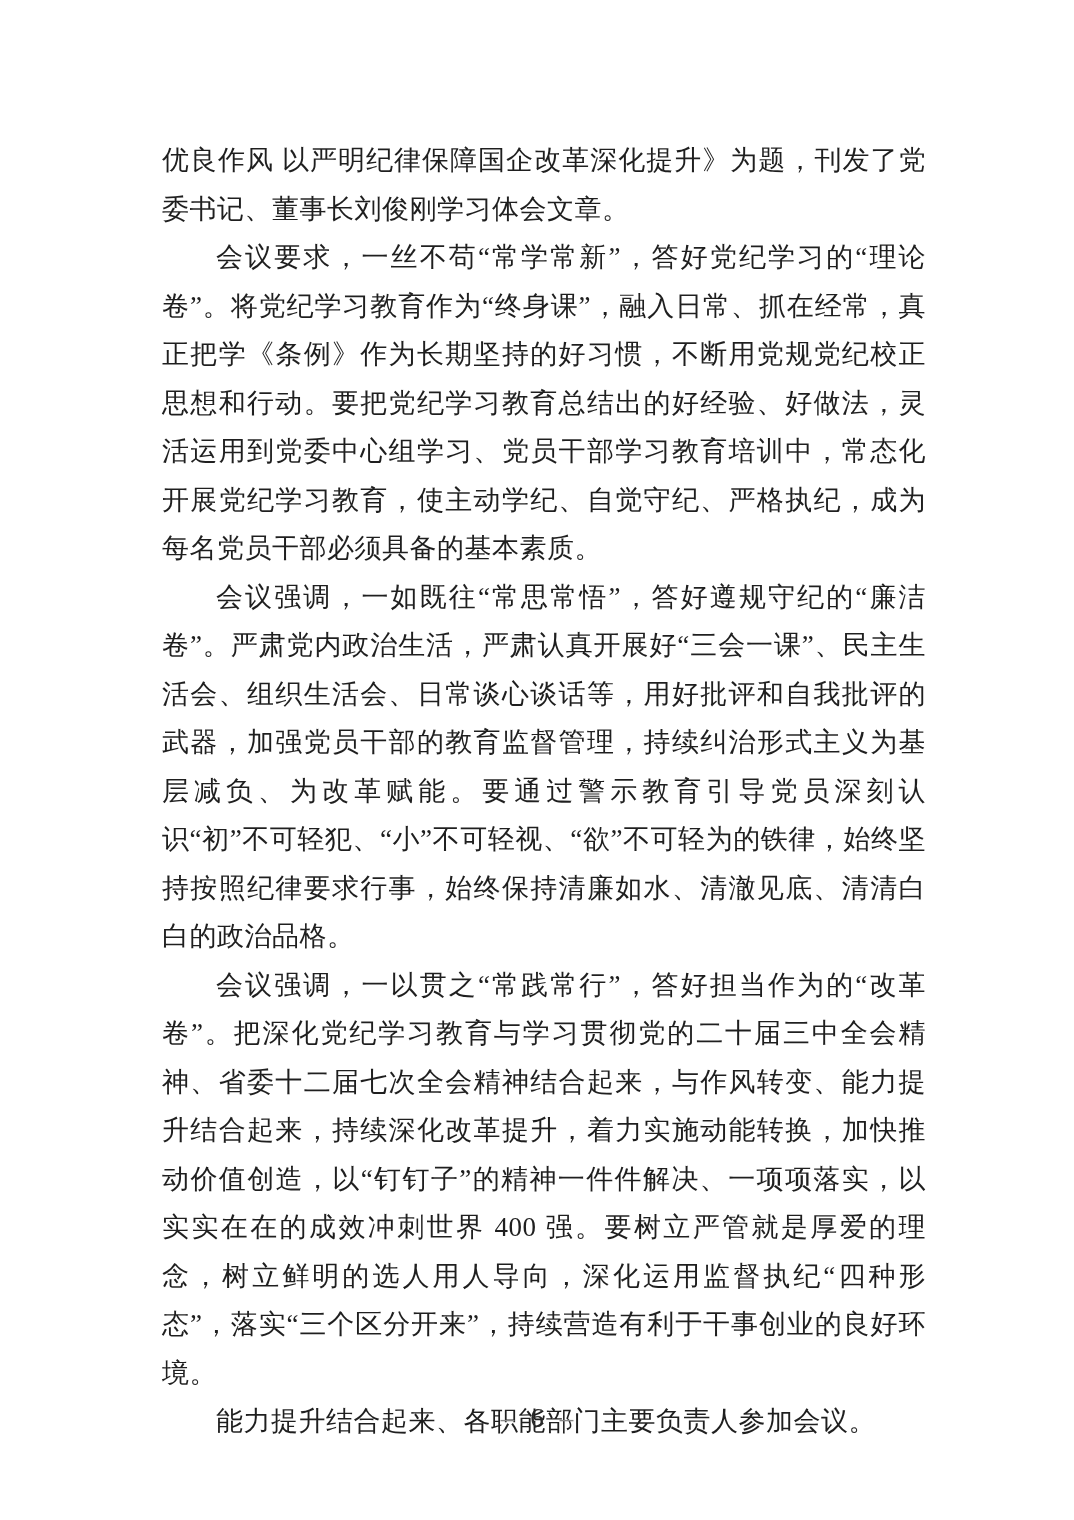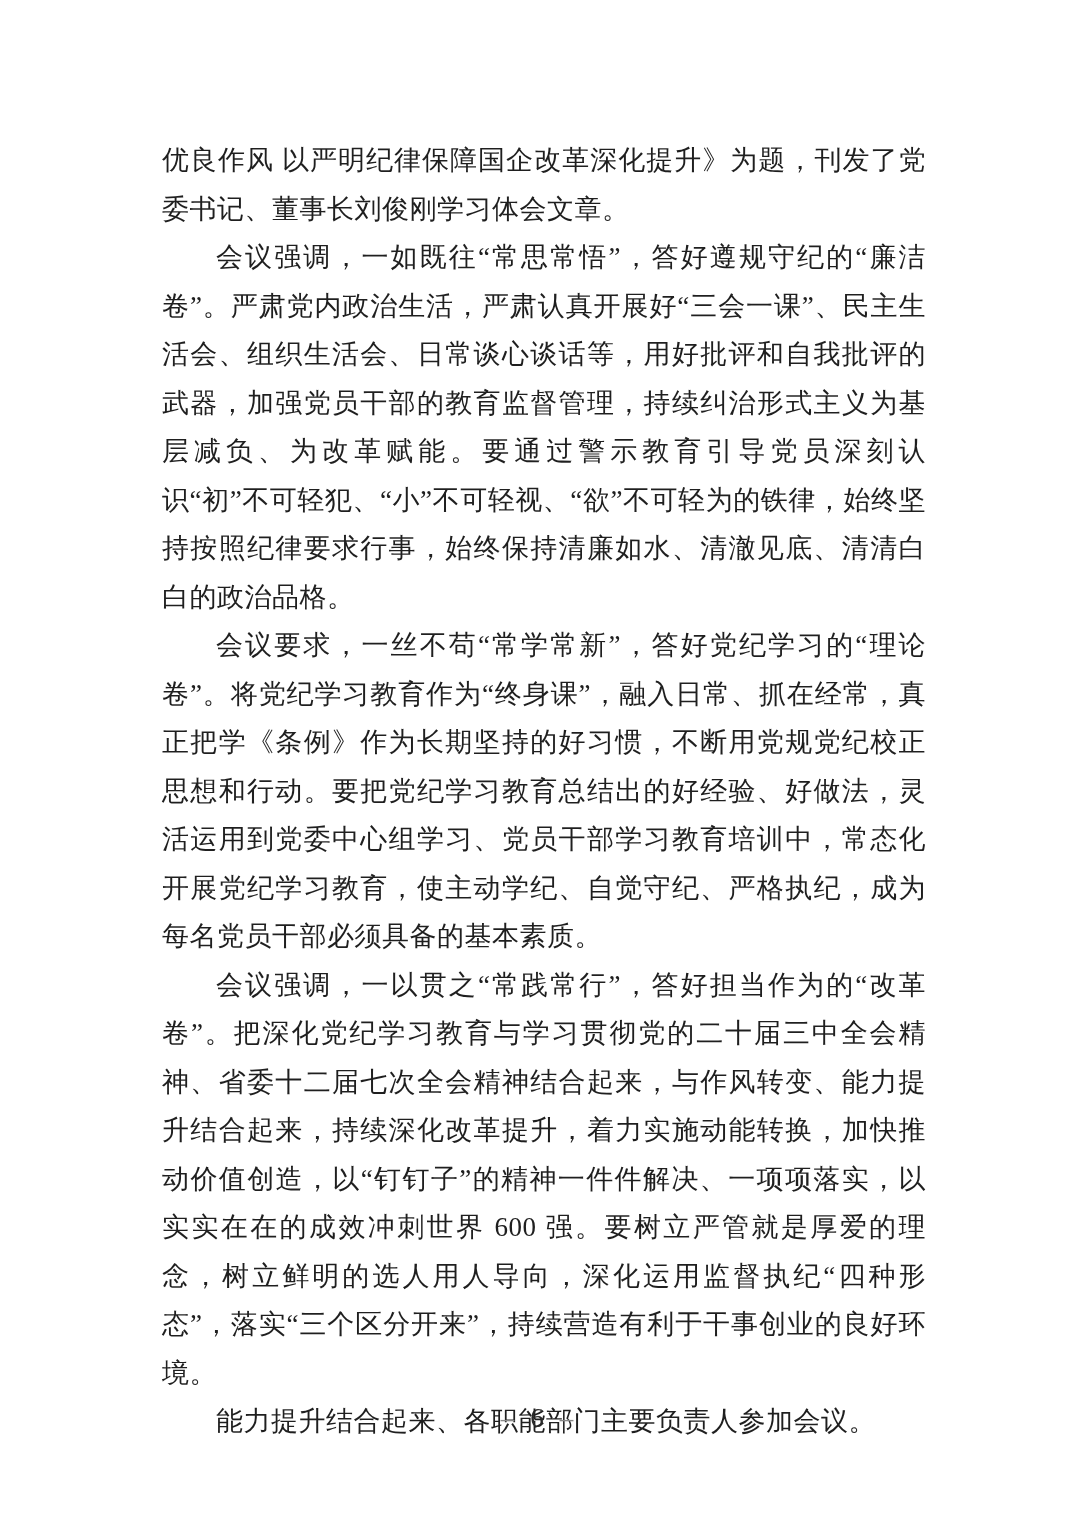--- a/index.html
+++ b/index.html
@@ -54,23 +54,23 @@
     color: #2a2a2a;
   }
 </style>
 </head>
 <body>
 
 <div class="page">
 
   <div class="text-block">
     <p>优良作风 以严明纪律保障国企改革深化提升》为题，刊发了党委书记、董事长刘俊刚学习体会文章。</p>
+    <p class="indent">会议要求，一丝不苟“常学常新”，答好党纪学习的“理论卷”。将党纪学习教育作为“终身课”，融入日常、抓在经常，真正把学《条例》作为长期坚持的好习惯，不断用党规党纪校正思想和行动。要把党纪学习教育总结出的好经验、好做法，灵活运用到党委中心组学习、党员干部学习教育培训中，常态化开展党纪学习教育，使主动学纪、自觉守纪、严格执纪，成为每名党员干部必须具备的基本素质。</p>
     <p class="indent">会议强调，一如既往“常思常悟”，答好遵规守纪的“廉洁卷”。严肃党内政治生活，严肃认真开展好“三会一课”、民主生活会、组织生活会、日常谈心谈话等，用好批评和自我批评的武器，加强党员干部的教育监督管理，持续纠治形式主义为基层减负、为改革赋能。要通过警示教育引导党员深刻认识“初”不可轻犯、“小”不可轻视、“欲”不可轻为的铁律，始终坚持按照纪律要求行事，始终保持清廉如水、清澈见底、清清白白的政治品格。</p>
-    <p class="indent">会议要求，一丝不苟“常学常新”，答好党纪学习的“理论卷”。将党纪学习教育作为“终身课”，融入日常、抓在经常，真正把学《条例》作为长期坚持的好习惯，不断用党规党纪校正思想和行动。要把党纪学习教育总结出的好经验、好做法，灵活运用到党委中心组学习、党员干部学习教育培训中，常态化开展党纪学习教育，使主动学纪、自觉守纪、严格执纪，成为每名党员干部必须具备的基本素质。</p>
-    <p class="indent">会议强调，一以贯之“常践常行”，答好担当作为的“改革卷”。把深化党纪学习教育与学习贯彻党的二十届三中全会精神、省委十二届七次全会精神结合起来，与作风转变、能力提升结合起来，持续深化改革提升，着力实施动能转换，加快推动价值创造，以“钉钉子”的精神一件件解决、一项项落实，以实实在在的成效冲刺世界 600 强。要树立严管就是厚爱的理念，树立鲜明的选人用人导向，深化运用监督执纪“四种形态”，落实“三个区分开来”，持续营造有利于干事创业的良好环境。</p>
+    <p class="indent">会议强调，一以贯之“常践常行”，答好担当作为的“改革卷”。把深化党纪学习教育与学习贯彻党的二十届三中全会精神、省委十二届七次全会精神结合起来，与作风转变、能力提升结合起来，持续深化改革提升，着力实施动能转换，加快推动价值创造，以“钉钉子”的精神一件件解决、一项项落实，以实实在在的成效冲刺世界 400 强。要树立严管就是厚爱的理念，树立鲜明的选人用人导向，深化运用监督执纪“四种形态”，落实“三个区分开来”，持续营造有利于干事创业的良好环境。</p>
     <p class="indent">能力提升结合起来、各职能部门主要负责人参加会议。</p>
   </div>
 
   <div class="footer">
     <span class="dash">–</span><span class="num">6</span><span class="dash">–</span>
   </div>
 
 </div>
 
 </body></html>

